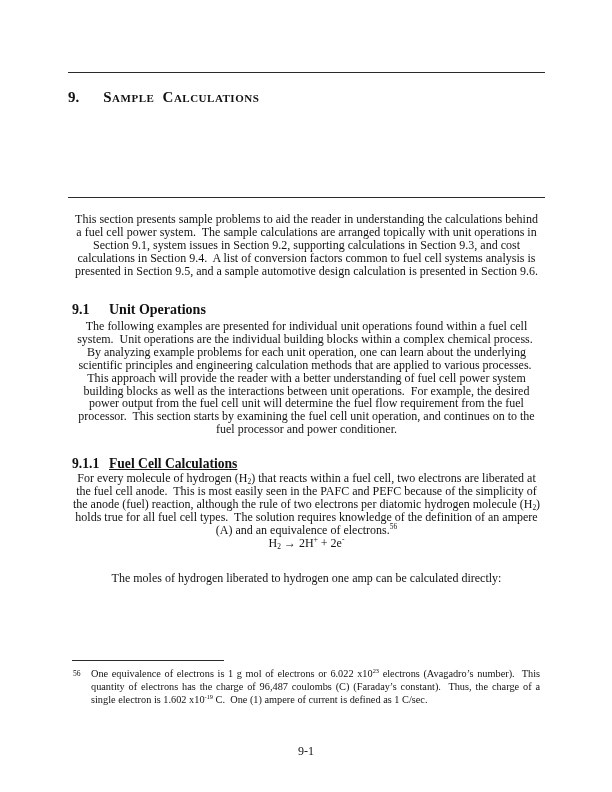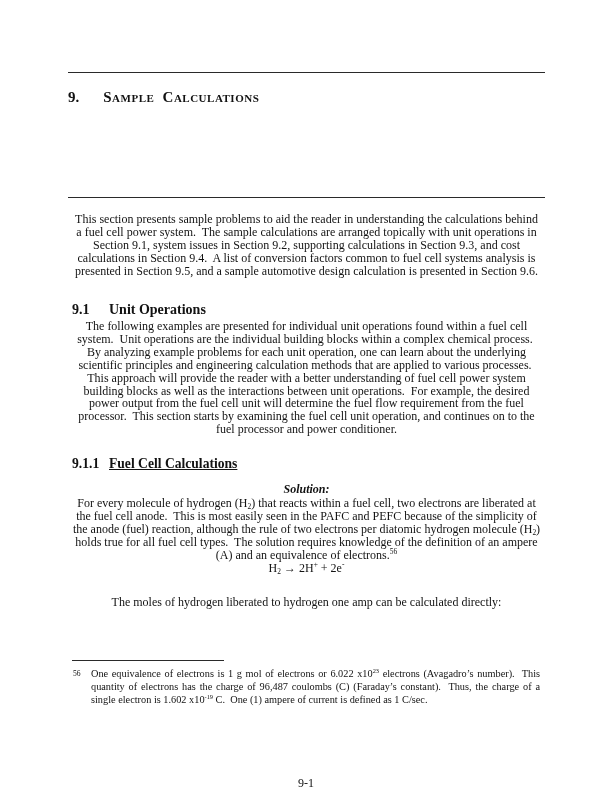--- a/index.html
+++ b/index.html
@@ -91,21 +91,21 @@
     font-size: 10.3px;
     line-height: 13px;
   }
   .fn-rule { width: 152px; border-top: 1px solid #2a2a2a; height: 0; margin-bottom: 6px; }
   .fn-body { position: relative; padding-left: 19px; text-align: justify; margin: 0; }
   .fn-marker { position: absolute; left: 1px; top: 0px; font-size: 7.6px; }
 
   .page-num {
     position: absolute;
     left: 0;
-    top: 776px;
+    top: 744px;
     width: 612px;
     text-align: center;
     font-size: 12px;
   }
 </style>
 </head>
 <body>
 
 <div id="page">
 
@@ -122,21 +122,20 @@
     <p class="intro">This section presents sample problems to aid the reader in understanding the calculations behind a fuel cell power system.&nbsp; The sample calculations are arranged topically with unit operations in Section 9.1, system issues in Section 9.2, supporting calculations in Section 9.3, and cost calculations in Section 9.4.&nbsp; A list of conversion factors common to fuel cell systems analysis is presented in Section 9.5, and a sample automotive design calculation is presented in Section 9.6.</p>
 
     <h2 class="sec-h"><span class="h-num">9.1</span><span>Unit Operations</span></h2>
 
     <p class="sec-body">The following examples are presented for individual unit operations found within a fuel cell system.&nbsp; Unit operations are the individual building blocks within a complex chemical process.&nbsp; By analyzing example problems for each unit operation, one can learn about the underlying scientific principles and engineering calculation methods that are applied to various processes.&nbsp; This approach will provide the reader with a better understanding of fuel cell power system building blocks as well as the interactions between unit operations.&nbsp; For example, the desired power output from the fuel cell unit will determine the fuel flow requirement from the fuel processor.&nbsp; This section starts by examining the fuel cell unit operation, and continues on to the fuel processor and power conditioner.</p>
 
     <h3 class="sec-h"><span class="h-num">9.1.1</span><span>Fuel Cell Calculations</span></h3>
 
 
 
-    <p class="sol-label">Solution:</p>
 
     <p class="solution">For every molecule of hydrogen (H<sub>2</sub>) that reacts within a fuel cell, two electrons are liberated at the fuel cell anode.&nbsp; This is most easily seen in the PAFC and PEFC because of the simplicity of the anode (fuel) reaction, although the rule of two electrons per diatomic hydrogen molecule (H<sub>2</sub>) holds true for all fuel cell types.&nbsp; The solution requires knowledge of the definition of an ampere (A) and an equivalence of electrons.<sup>56</sup></p>
 
     <p class="equation">H<sub>2</sub> → 2H<sup>+</sup> + 2e<sup>-</sup></p>
 
     <p class="closing">The moles of hydrogen liberated to hydrogen one amp can be calculated directly:</p>
 
   </div>
 
   <div class="footnote">

